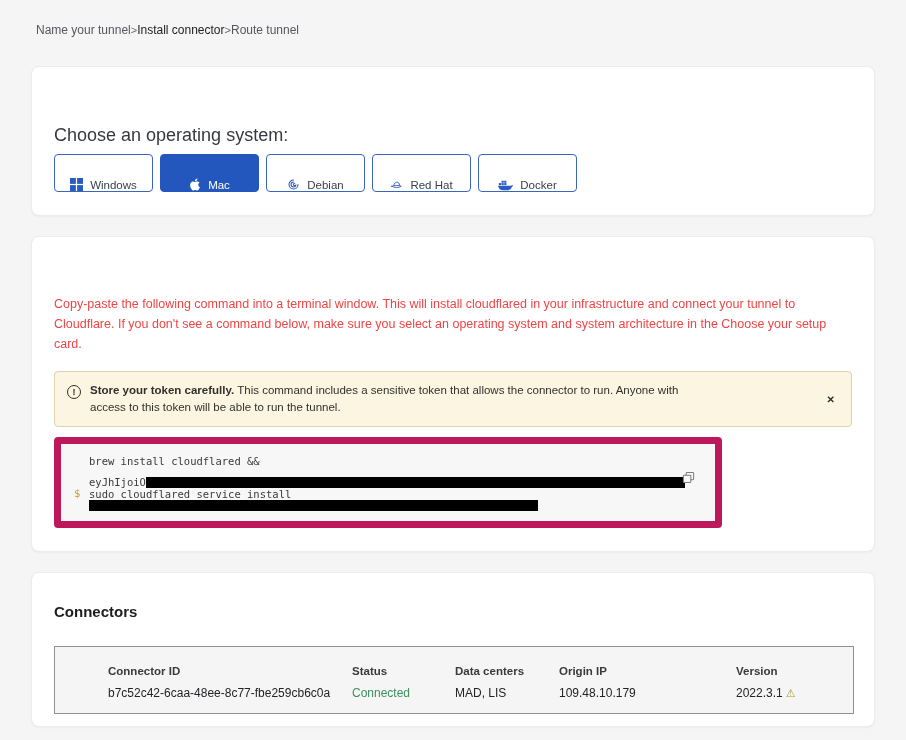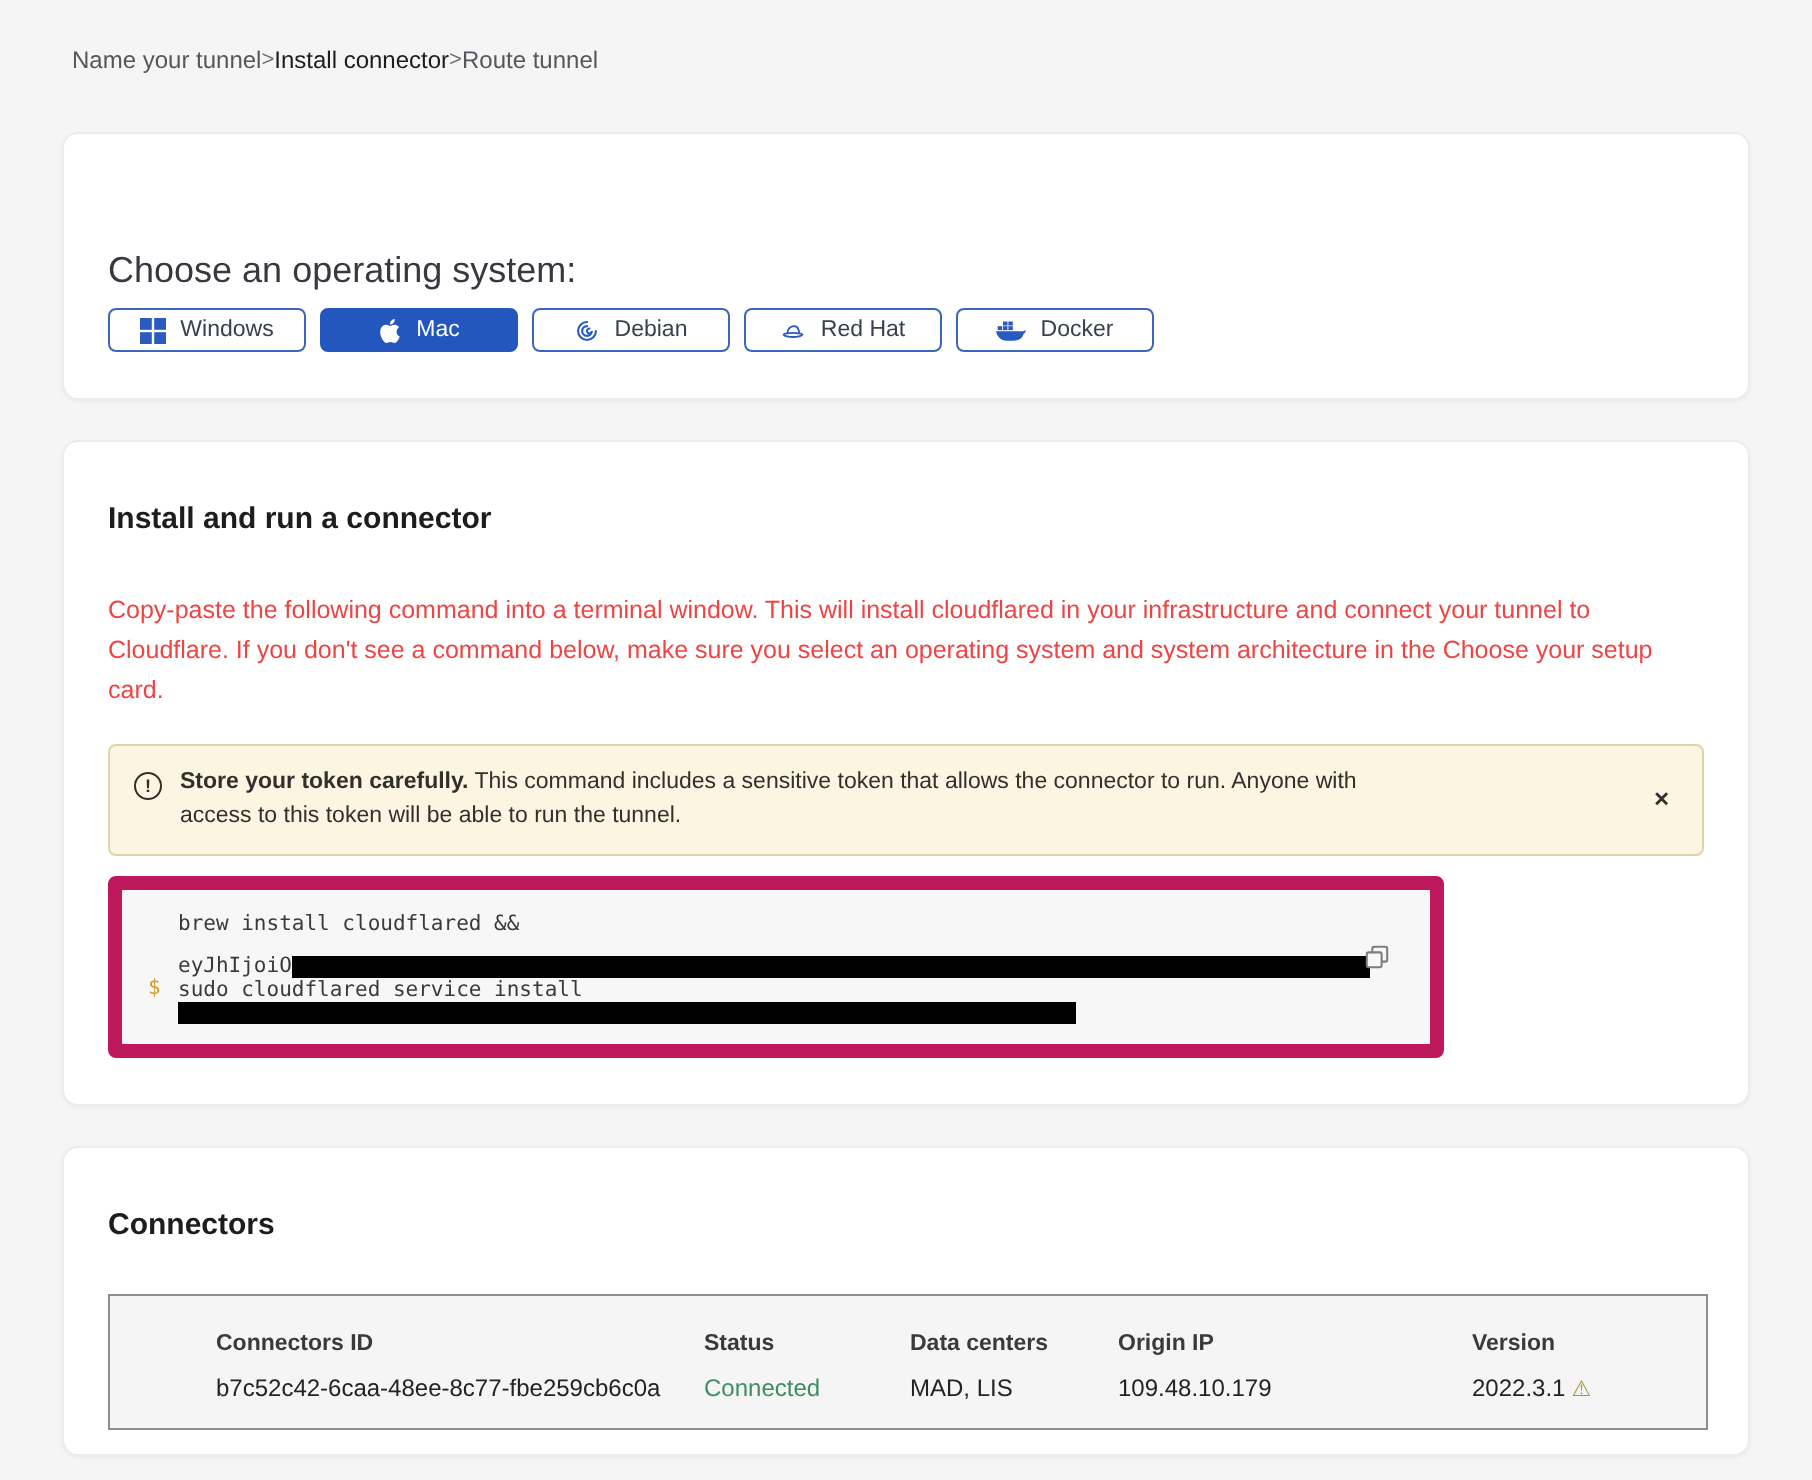--- a/index.html
+++ b/index.html
@@ -26,22 +26,22 @@
     box-shadow:0 1px 2px rgba(0,0,0,0.04);
     margin-bottom:20px;
     padding:30px 22px 23px 22px;
   }
   .card h2 { font-size:15px; font-weight:bold; color:#1d1d1f; }
 
   
   .os-label { font-size:18px; color:#36393f; margin-top:28px; margin-bottom:8px; }
   .os-row { display:flex; gap:7px; }
   .os-btn {
-    width:99px; height:22px;
-    display:flex; align-items:center; justify-content:center; gap:7px;
+    width:99px; height:38px;
+    display:flex; align-items:flex-end; justify-content:center; gap:7px;
     background:#ffffff;
     border:1px solid #3a66bd;
     border-radius:4px;
     font-size:11.5px; color:#39414e;
     cursor:pointer;
   }
   .os-btn.selected { background:#2457bd; border-color:#2457bd; color:#ffffff; }
   .os-btn svg { display:block; }
 
   
@@ -187,21 +187,20 @@
               <path d="M0 7.3 h15.6 c1 0 1.8-.5 2.1-1 .2.9-.1 2-1.1 2.6-.8 2.9-3.3 4-6.4 4 h-3.9 C3 12.9 .8 10.8 0 7.3 Z"></path>
             </svg>
         </span>
         <span>Docker</span>
       </button>
 
     </div>
   </div>
 
   <div class="card">
-    <h2>Install and run a connector</h2>
     <p class="install-desc">Copy-paste the following command into a terminal window. This will install cloudflared in your infrastructure and connect your tunnel to Cloudflare. If you don't see a command below, make sure you select an operating system and system architecture in the Choose your setup card.</p>
 
     <div class="warning-box">
       <span class="warn-circle">!</span>
       <div class="warning-text">
         <b>Store your token carefully.</b>
         <span>This command includes a sensitive token that allows the connector to run. Anyone with access to this token will be able to run the tunnel.</span>
       </div>
       <button class="warn-close">✕</button>
     </div>
@@ -218,21 +217,21 @@
             <rect x="1.5" y="4.5" width="8" height="8" rx="1" fill="#f7f7f7"></rect>
           </svg>
       </button>
     </div>
   </div>
 
   <div class="card connectors">
     <h2>Connectors</h2>
     <div class="conn-table">
       <div class="conn-row header">
-        <span class="col-id">Connectors ID</span>
+        <span class="col-id">Connector ID</span>
         <span class="col-status">Status</span>
         <span class="col-dc">Data centers</span>
         <span class="col-ip">Origin IP</span>
         <span class="col-ver">Version</span>
       </div>
       <div class="conn-row values">
         <span class="col-id">b7c52c42-6caa-48ee-8c77-fbe259cb6c0a</span>
         <span class="col-status status-connected">Connected</span>
         <span class="col-dc">MAD, LIS</span>
         <span class="col-ip">109.48.10.179</span>

